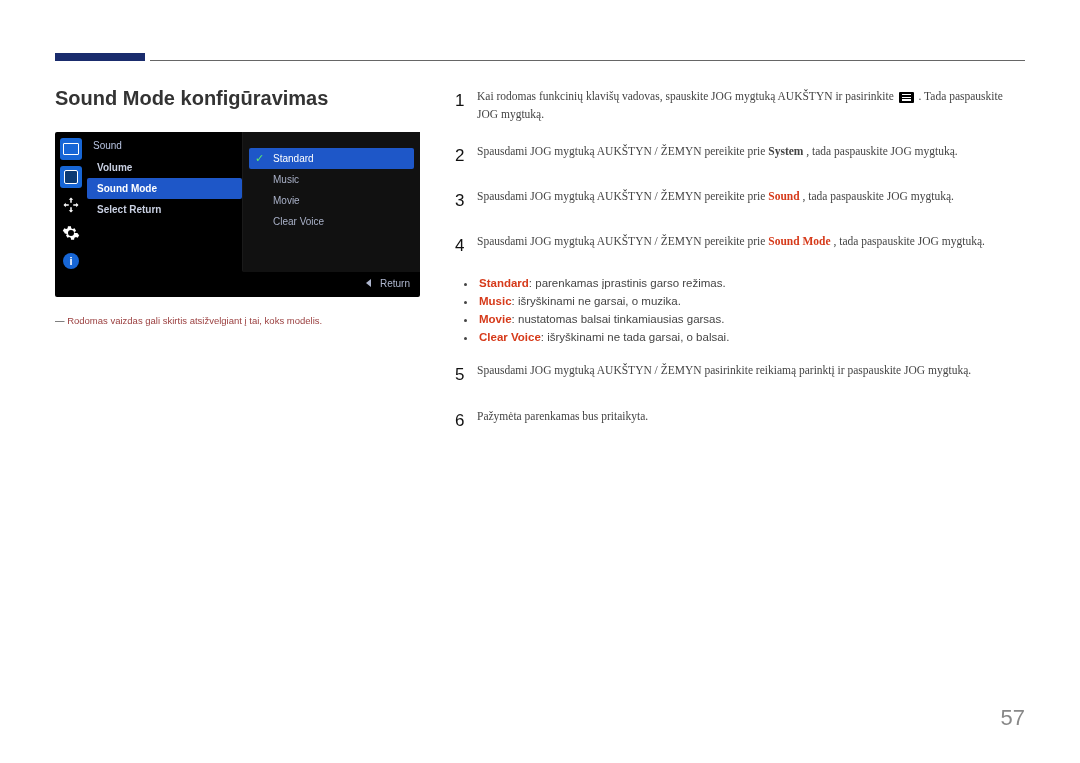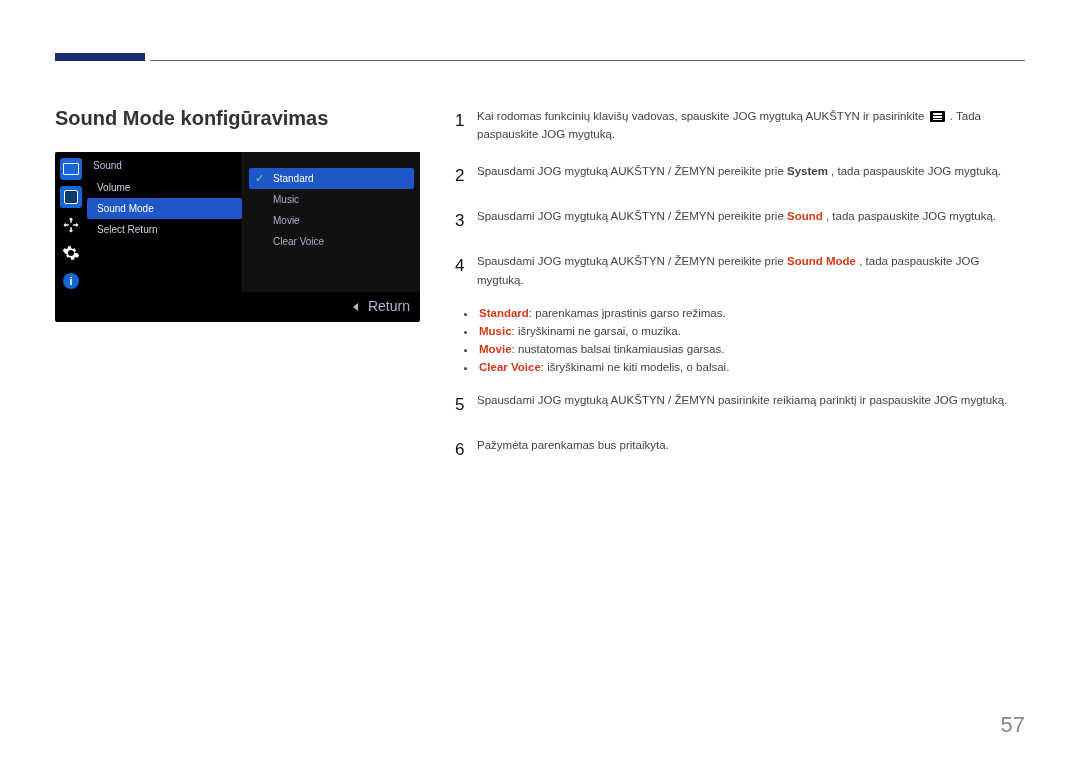--- a/index.html
+++ b/index.html
@@ -22,21 +22,21 @@
   .top-line {
     position: absolute;
     left: 150px;
     top: 60px;
     right: 55px;
     border-top: 1px solid #666;
   }
   .page-content {
     position: absolute;
     left: 55px;
-    top: 107px;
+    top: 87px;
     right: 55px;
     display: flex;
   }
   .left-col { width: 370px; }
   .right-col { flex: 1; padding-left: 30px; }
 
   .section-title {
     font-size: 20px;
     font-weight: bold;
     color: #333;
@@ -73,67 +73,67 @@
   .ic-screen { background: #1766d6; }
   .ic-screen::before { content:""; width:12px; height:12px; border-radius:2px; background:#0b3a73; border:1px solid #fff; display:block; }
   .ic-arrows { }
   .ic-arrows svg { width:18px; height:18px; fill:#fff; }
   .ic-gear svg { width:18px; height:18px; fill:#fff; }
   .ic-info { }
   .ic-info::before { content:"i"; width:16px; height:16px; border-radius:50%; background:#1766d6; color:#fff; font-weight:bold; font-size:11px; display:flex; align-items:center; justify-content:center; }
 
   .osd-menu1 { width: 155px; padding-top: 6px; }
   .osd-header { color:#b7c3e0; font-size:10px; padding:2px 6px 6px 6px; }
-  .osd-item { padding: 5px 10px; color:#c9d0e2; }
+  .osd-item { padding: 5px 10px; color:#c9d0e2;font-weight:bold; }
   .osd-item.selected { background:#1e57c8; color:#fff; border-radius:2px; }
 
   .osd-menu2 { flex:1; padding:16px 6px 0 6px; background:#111; border-left:1px solid #1a1a1a; border-radius:0 0 0 2px; }
   .osd-menu2 .osd-sub { padding:5px 10px 5px 24px; position:relative; color:#a9b1c8; }
   .osd-menu2 .osd-sub.selected { background:#1e57c8; color:#fff; border-radius:2px; }
   .osd-menu2 .osd-sub.selected .check { position:absolute; left:6px; top:4px; color:#5cf06a; font-size:11px; }
 
-  .osd-footer { text-align:right; padding:6px 10px 0 0; color:#aeb6ce; font-size:14px; }
+  .osd-footer { text-align:right; padding:6px 10px 0 0; color:#aeb6ce; font-size:10px; }
   .osd-footer .tri { display:inline-block; margin-right:6px; }
   .osd-footer .tri::before {
     content:""; display:inline-block; width:0; height:0;
     border-top:4px solid transparent; border-bottom:4px solid transparent;
     border-right:5px solid #aeb6ce;
   }
 
   .footnote {
     font-size: 9.5px;
     color: #9b4040;
     margin-top: 18px;
   }
   .footnote .dash { color:#333; }
 
   .step { display:flex; margin-bottom: 18px; font-size: 11.5px; color:#444; line-height:1.6; }
   .step-num { font-size: 17px; color:#111; width: 22px; flex-shrink:0; }
-  .step-body { flex:1; }
+  .step-body { flex:1;font-family:Liberation Serif, serif; }
   .menu-icon {
     display:inline-block; width:15px; height:11px; vertical-align:middle;
     background:#000; border-radius:1px; margin:0 2px; position:relative;
   }
   .menu-icon::before, .menu-icon::after, .menu-icon span {
     content:""; position:absolute; left:3px; right:3px; height:1.5px; background:#fff;
   }
   .menu-icon::before { top:2px; }
   .menu-icon span { top:4.8px; display:block; }
   .menu-icon::after { bottom:2px; }
 
   .red { color:#d63a1a; font-weight:bold; }
   .bold { font-weight:bold;text-align:right; }
 
   .bullets { margin:4px 0 18px 22px; font-size:11.5px; color:#444; }
   .bullets li { list-style: disc; margin-bottom:6px; padding-left:2px; }
 
   .page-num {
     position: absolute;
     right: 55px;
-    bottom: 25px;
+    bottom: 32px;
     font-size: 22px;
     color: #888;
   }
 </style>
 </head>
 <body>
 
 <div class="top-bar"></div>
 <div class="top-line"></div>
 
@@ -175,20 +175,24 @@
           <div class="osd-sub">Movie</div>
           <div class="osd-sub">Clear Voice</div>
         </div>
       </div>
       <div class="osd-footer">
         <span class="tri"></span>
         <span>Return</span>
       </div>
     </div>
 
+    <div class="footnote">
+      <span class="dash">―</span>
+      <span>Rodomas vaizdas gali skirtis atsižvelgiant į tai, koks modelis.</span>
+    </div>
   </div>
 
   <div class="right-col">
 
     <div class="step">
       <div class="step-num">1</div>
       <div class="step-body">
         <span>Kai rodomas funkcinių klavišų vadovas, spauskite JOG mygtuką AUKŠTYN ir pasirinkite </span>
         <span class="menu-icon"><span></span></span>
         <span>. Tada paspauskite JOG mygtuką.</span>
@@ -226,21 +230,21 @@
       <li>
         <span class="red">Standard</span><span>: parenkamas įprastinis garso režimas.</span>
       </li>
       <li>
         <span class="red">Music</span><span>: išryškinami ne garsai, o muzika.</span>
       </li>
       <li>
         <span class="red">Movie</span><span>: nustatomas balsai tinkamiausias garsas.</span>
       </li>
       <li>
-        <span class="red">Clear Voice</span><span>: išryškinami ne kiti modelis, o balsai.</span>
+        <span class="red">Clear Voice</span><span>: išryškinami ne tada garsai, o balsai.</span>
       </li>
     </ul>
 
     <div class="step">
       <div class="step-num">5</div>
       <div class="step-body">Spausdami JOG mygtuką AUKŠTYN / ŽEMYN pasirinkite reikiamą parinktį ir paspauskite JOG mygtuką.</div>
     </div>
 
     <div class="step">
       <div class="step-num">6</div>

